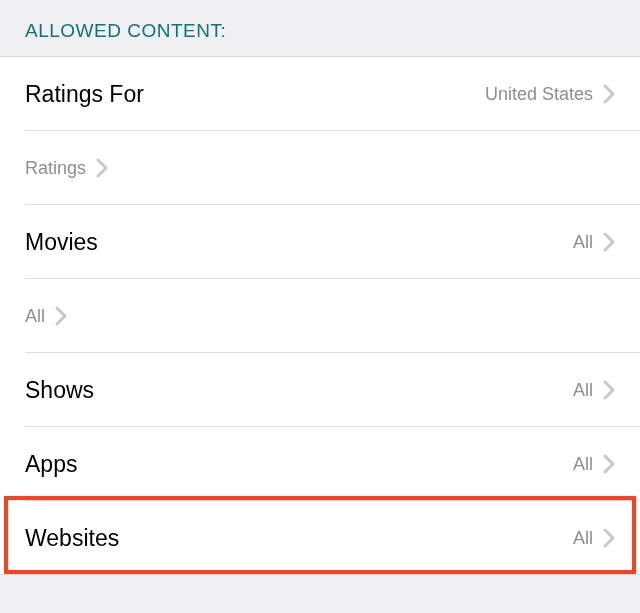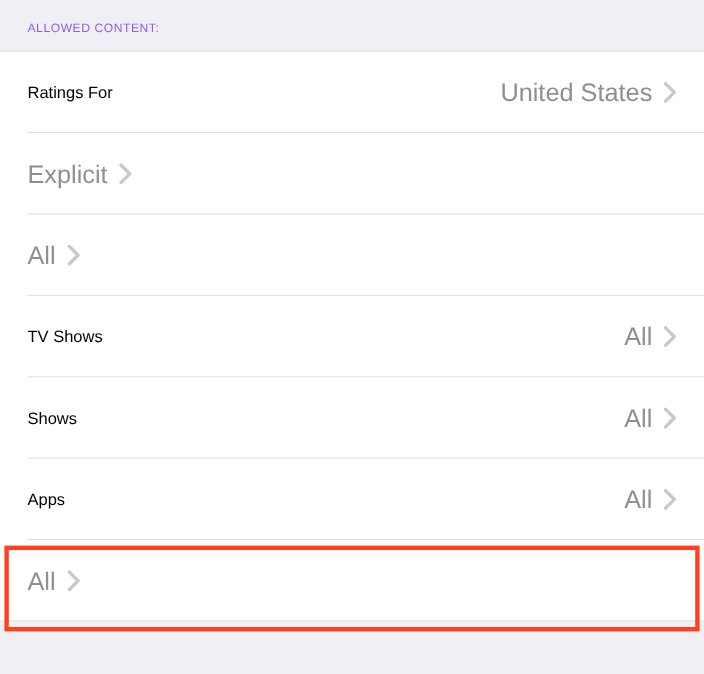--- a/index.html
+++ b/index.html
@@ -9,23 +9,23 @@
       font-family: -apple-system, BlinkMacSystemFont, "Segoe UI", Helvetica, Arial, sans-serif;
     }
     body {
       width: 640px;
       height: 613px;
       background: #efeff4;
       overflow: hidden;
     }
     .section-header {
       padding: 20px 25px 14px 25px;
-      font-size: 11px;
+      font-size: 19px;
       letter-spacing: 0.5px;
-      color: #8b5cf6;
+      color: #0f766e;
       text-transform: uppercase;
     }
     .list {
       background: #ffffff;
       border-top: 1px solid #d9d9d9;
     }
     .row {
       display: flex;
       align-items: center;
       justify-content: space-between;
@@ -39,31 +39,31 @@
       bottom: 0;
       left: 25px;
       right: 0;
       height: 1px;
       background: #e0e0e0;
     }
     .row:last-child::after {
       left: 0;
     }
     .row-label {
-      font-size: 15px;
+      font-size: 23px;
       color: #000000;
       font-weight: 400;
     }
     .row-right {
       display: flex;
       align-items: center;
       gap: 10px;
     }
     .row-value {
-      font-size: 23px;
+      font-size: 18px;
       color: #8e8e93;
     }
     .chevron {
       display: flex;
       align-items: center;
       justify-content: center;
     }
     .chevron svg {
       width: 12px;
       height: 20px;
@@ -89,40 +89,40 @@
         <span class="row-value">United States</span>
         <span class="chevron">
           <svg viewBox="0 0 12 20" fill="none">
             <path d="M2 2 L10 10 L2 18" stroke="#c7c7cc" stroke-width="3" stroke-linecap="round" stroke-linejoin="round"></path>
           </svg>
         </span>
       </div>
     </div>
     <div class="row">
       <div class="row-right">
-        <span class="row-value">Explicit</span>
+        <span class="row-value">Ratings</span>
         <span class="chevron">
           <svg viewBox="0 0 12 20" fill="none">
             <path d="M2 2 L10 10 L2 18" stroke="#c7c7cc" stroke-width="3" stroke-linecap="round" stroke-linejoin="round"></path>
           </svg>
         </span>
       </div>
     </div>
     <div class="row">
+      <span class="row-label">Movies</span>
       <div class="row-right">
         <span class="row-value">All</span>
         <span class="chevron">
           <svg viewBox="0 0 12 20" fill="none">
             <path d="M2 2 L10 10 L2 18" stroke="#c7c7cc" stroke-width="3" stroke-linecap="round" stroke-linejoin="round"></path>
           </svg>
         </span>
       </div>
     </div>
     <div class="row">
-      <span class="row-label">TV Shows</span>
       <div class="row-right">
         <span class="row-value">All</span>
         <span class="chevron">
           <svg viewBox="0 0 12 20" fill="none">
             <path d="M2 2 L10 10 L2 18" stroke="#c7c7cc" stroke-width="3" stroke-linecap="round" stroke-linejoin="round"></path>
           </svg>
         </span>
       </div>
     </div>
     <div class="row">
@@ -141,20 +141,21 @@
       <div class="row-right">
         <span class="row-value">All</span>
         <span class="chevron">
           <svg viewBox="0 0 12 20" fill="none">
             <path d="M2 2 L10 10 L2 18" stroke="#c7c7cc" stroke-width="3" stroke-linecap="round" stroke-linejoin="round"></path>
           </svg>
         </span>
       </div>
     </div>
     <div class="row">
+      <span class="row-label">Websites</span>
       <div class="row-right">
         <span class="row-value">All</span>
         <span class="chevron">
           <svg viewBox="0 0 12 20" fill="none">
             <path d="M2 2 L10 10 L2 18" stroke="#c7c7cc" stroke-width="3" stroke-linecap="round" stroke-linejoin="round"></path>
           </svg>
         </span>
       </div>
     </div>
   </div>

